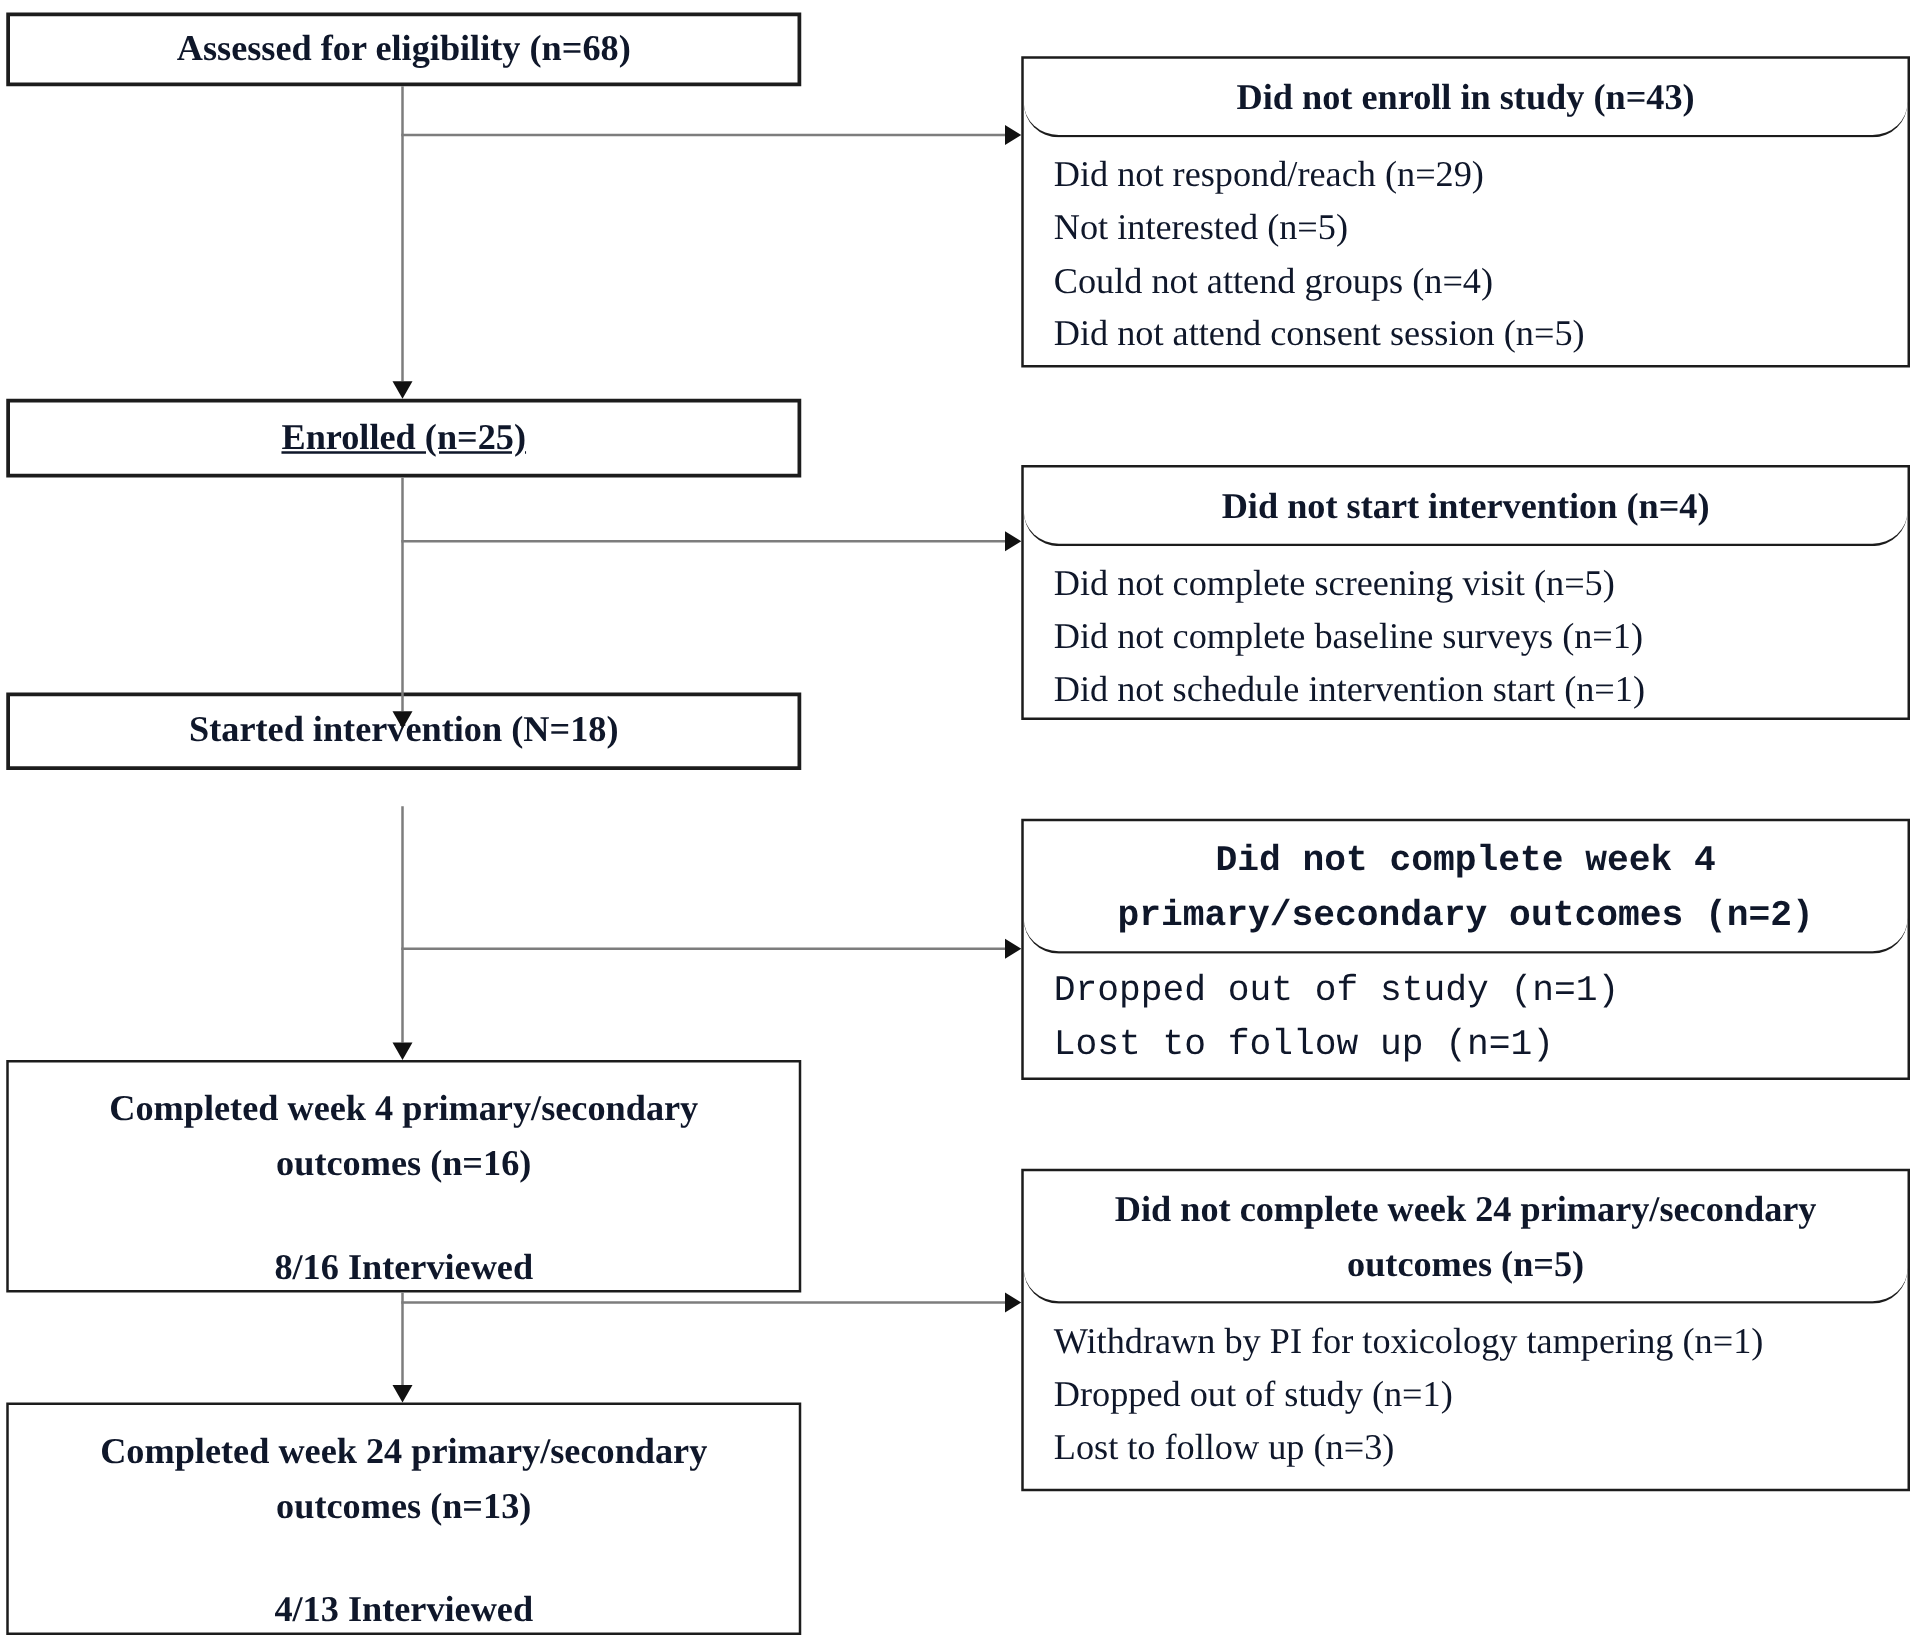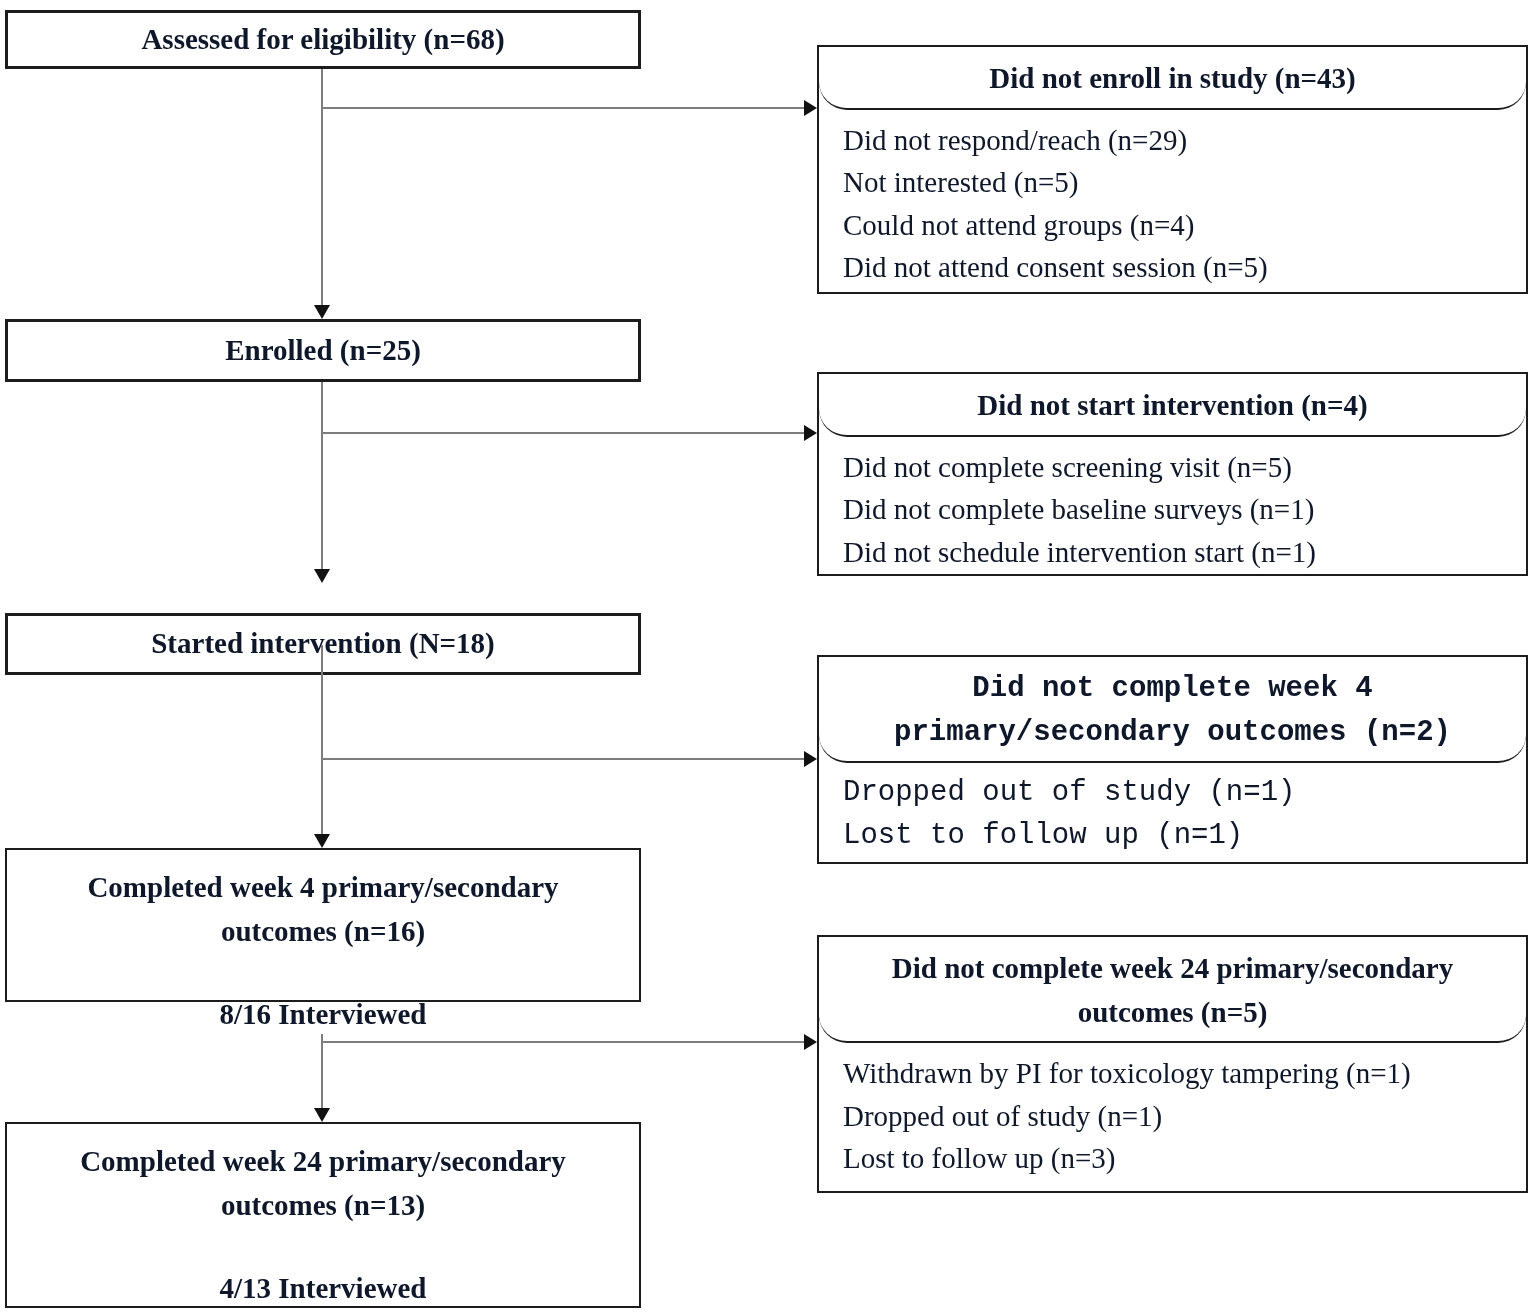--- a/index.html
+++ b/index.html
@@ -38,29 +38,29 @@
 </style>
 </head>
 <body>
 
 <div class="canvas">
 
   <div class="box main-box" style="top:10px;height:59px;">
     <span>Assessed for eligibility (n=68)</span>
   </div>
 
-  <div class="box main-box" style="top:319px;height:63px;">
+  <div class="box main-box" style="top:319px;height:63px;text-decoration:underline;">
     <span>Enrolled (n=25)</span>
   </div>
 
-  <div class="box main-box" style="top:613px;height:62px;text-align:right;">
+  <div class="box main-box" style="top:554px;height:62px;text-align:right;">
     <span>Started intervention (N=18)</span>
   </div>
 
-  <div class="box main-box tall" style="top:848px;height:154px;">
+  <div class="box main-box tall" style="top:848px;height:186px;">
     <div>Completed week 4 primary/secondary outcomes (n=16)</div>
     <div class="note">8/16 Interviewed</div>
   </div>
 
   <div class="box main-box tall" style="top:1122px;height:186px;">
     <div>Completed week 24 primary/secondary outcomes (n=13)</div>
     <div class="note">4/13 Interviewed</div>
   </div>
 
   <div class="box side-box" style="top:45px;height:249px;">

